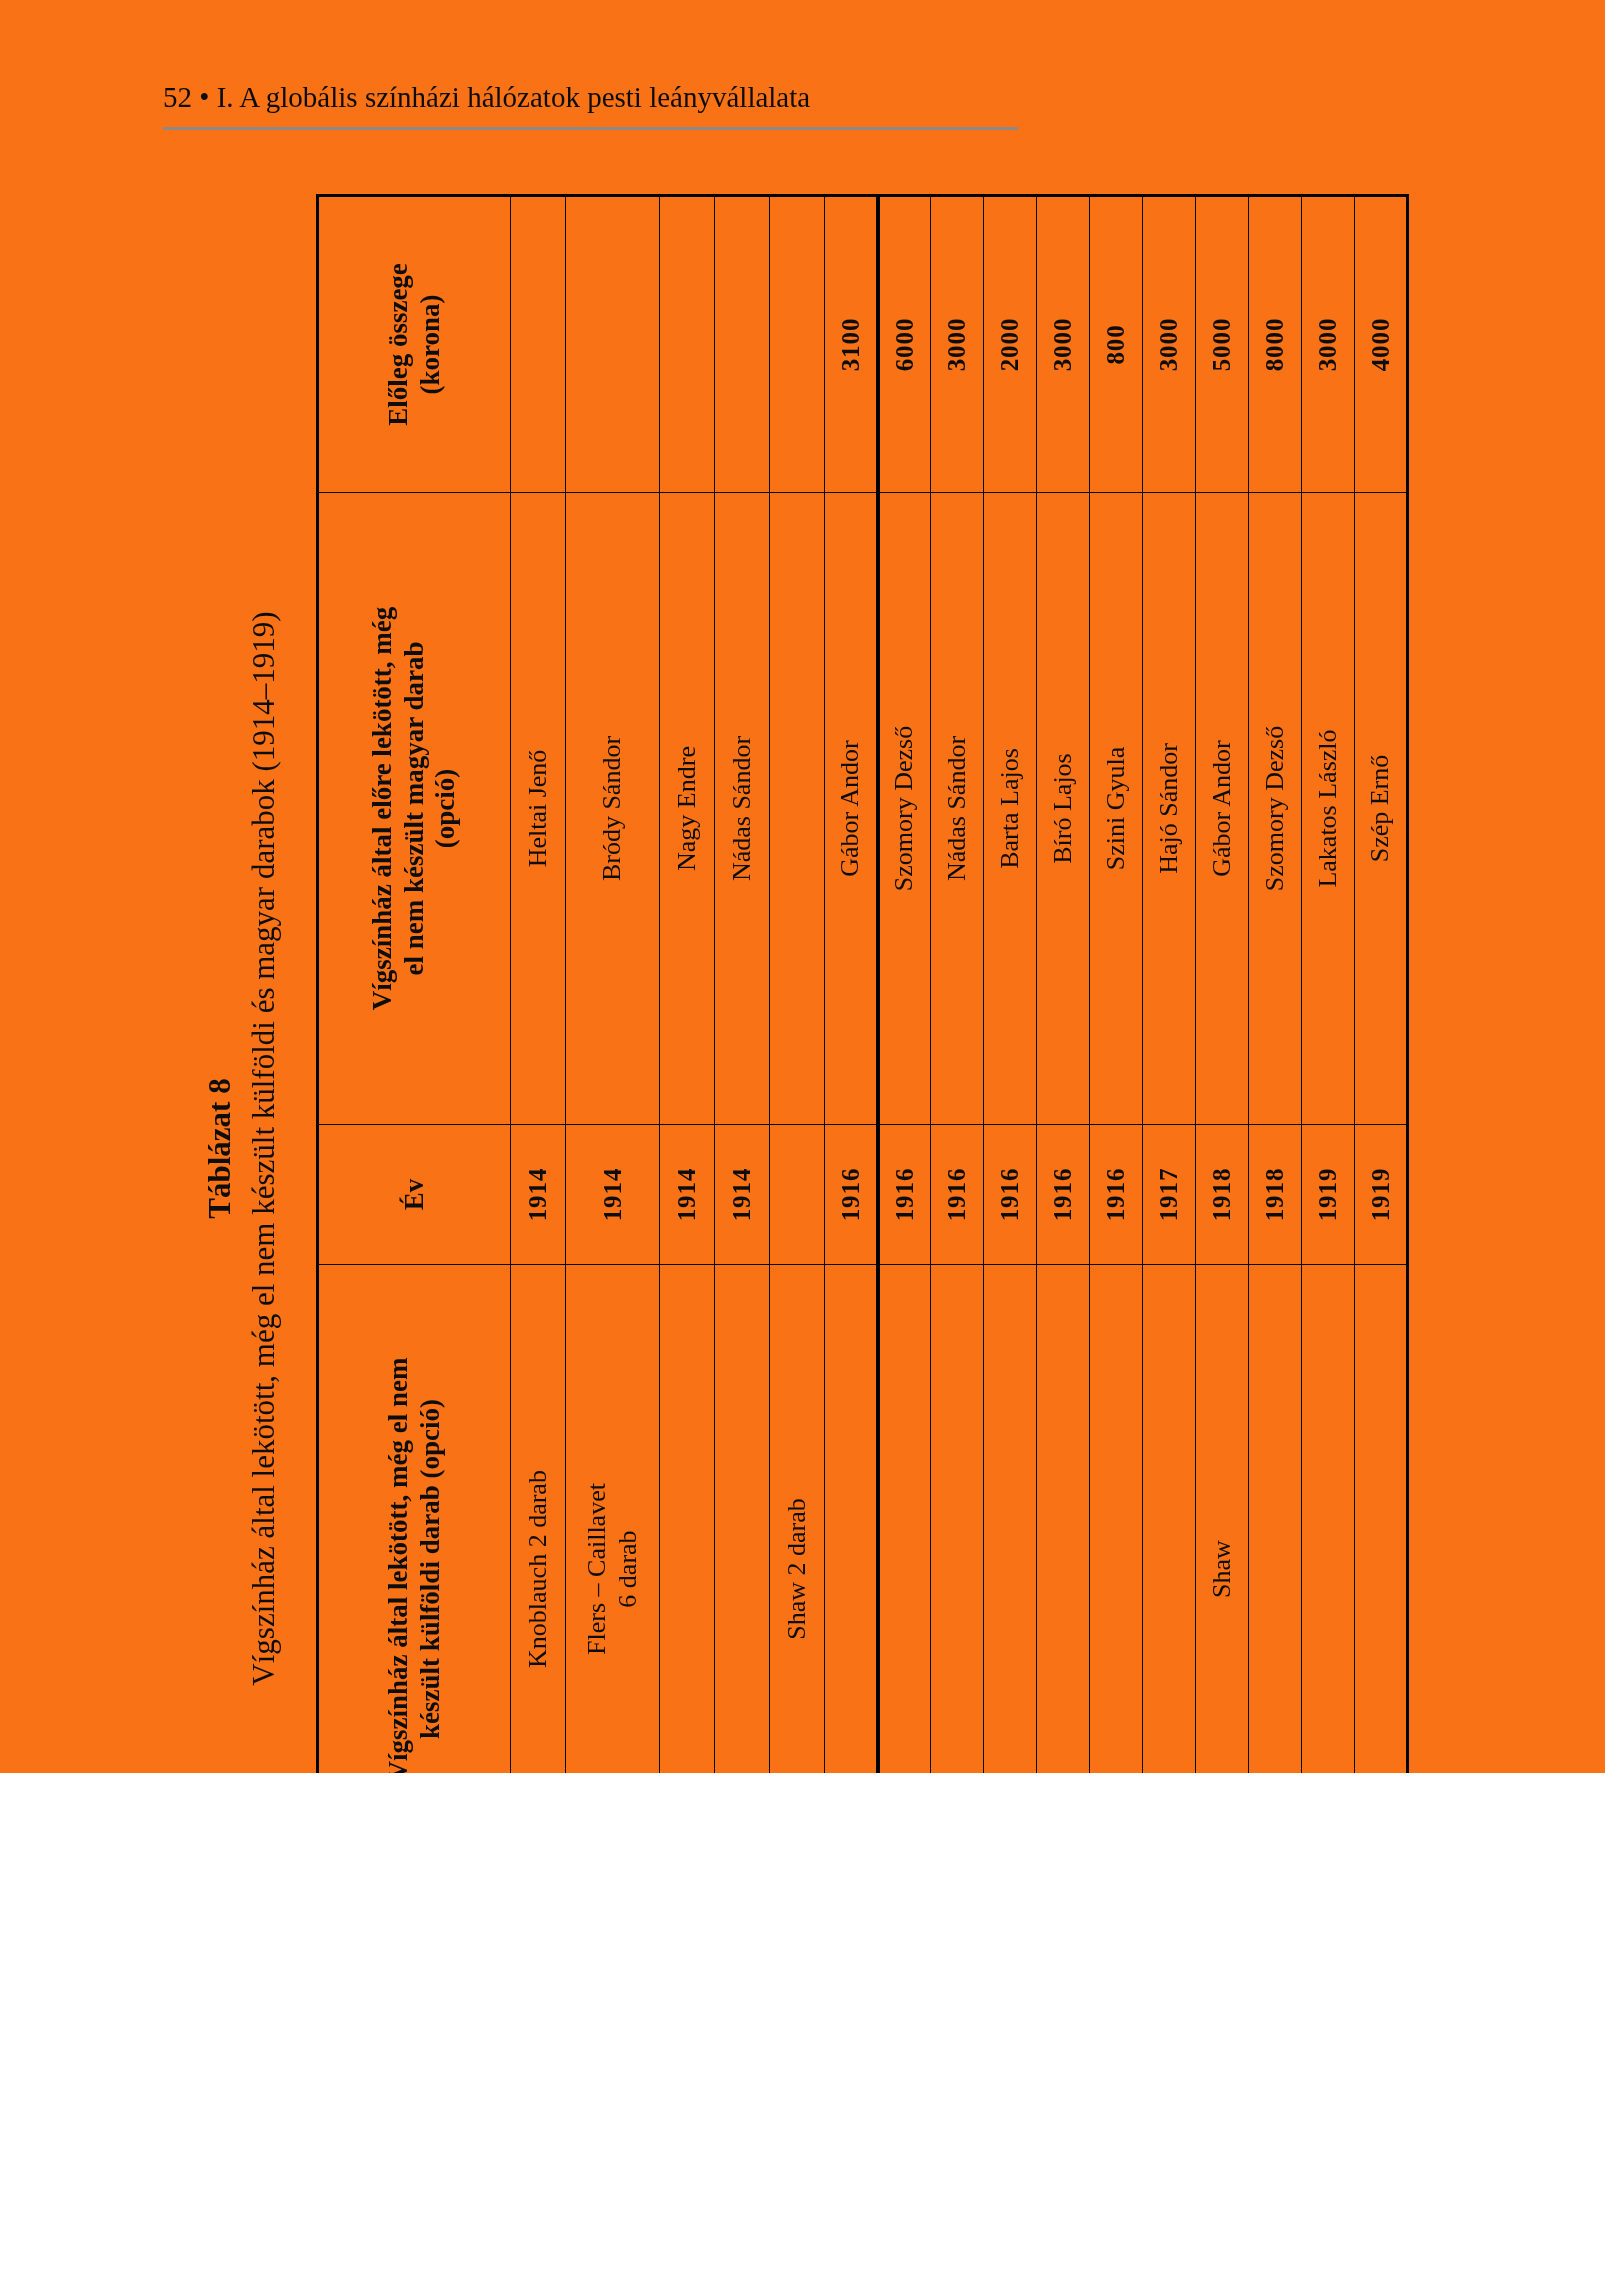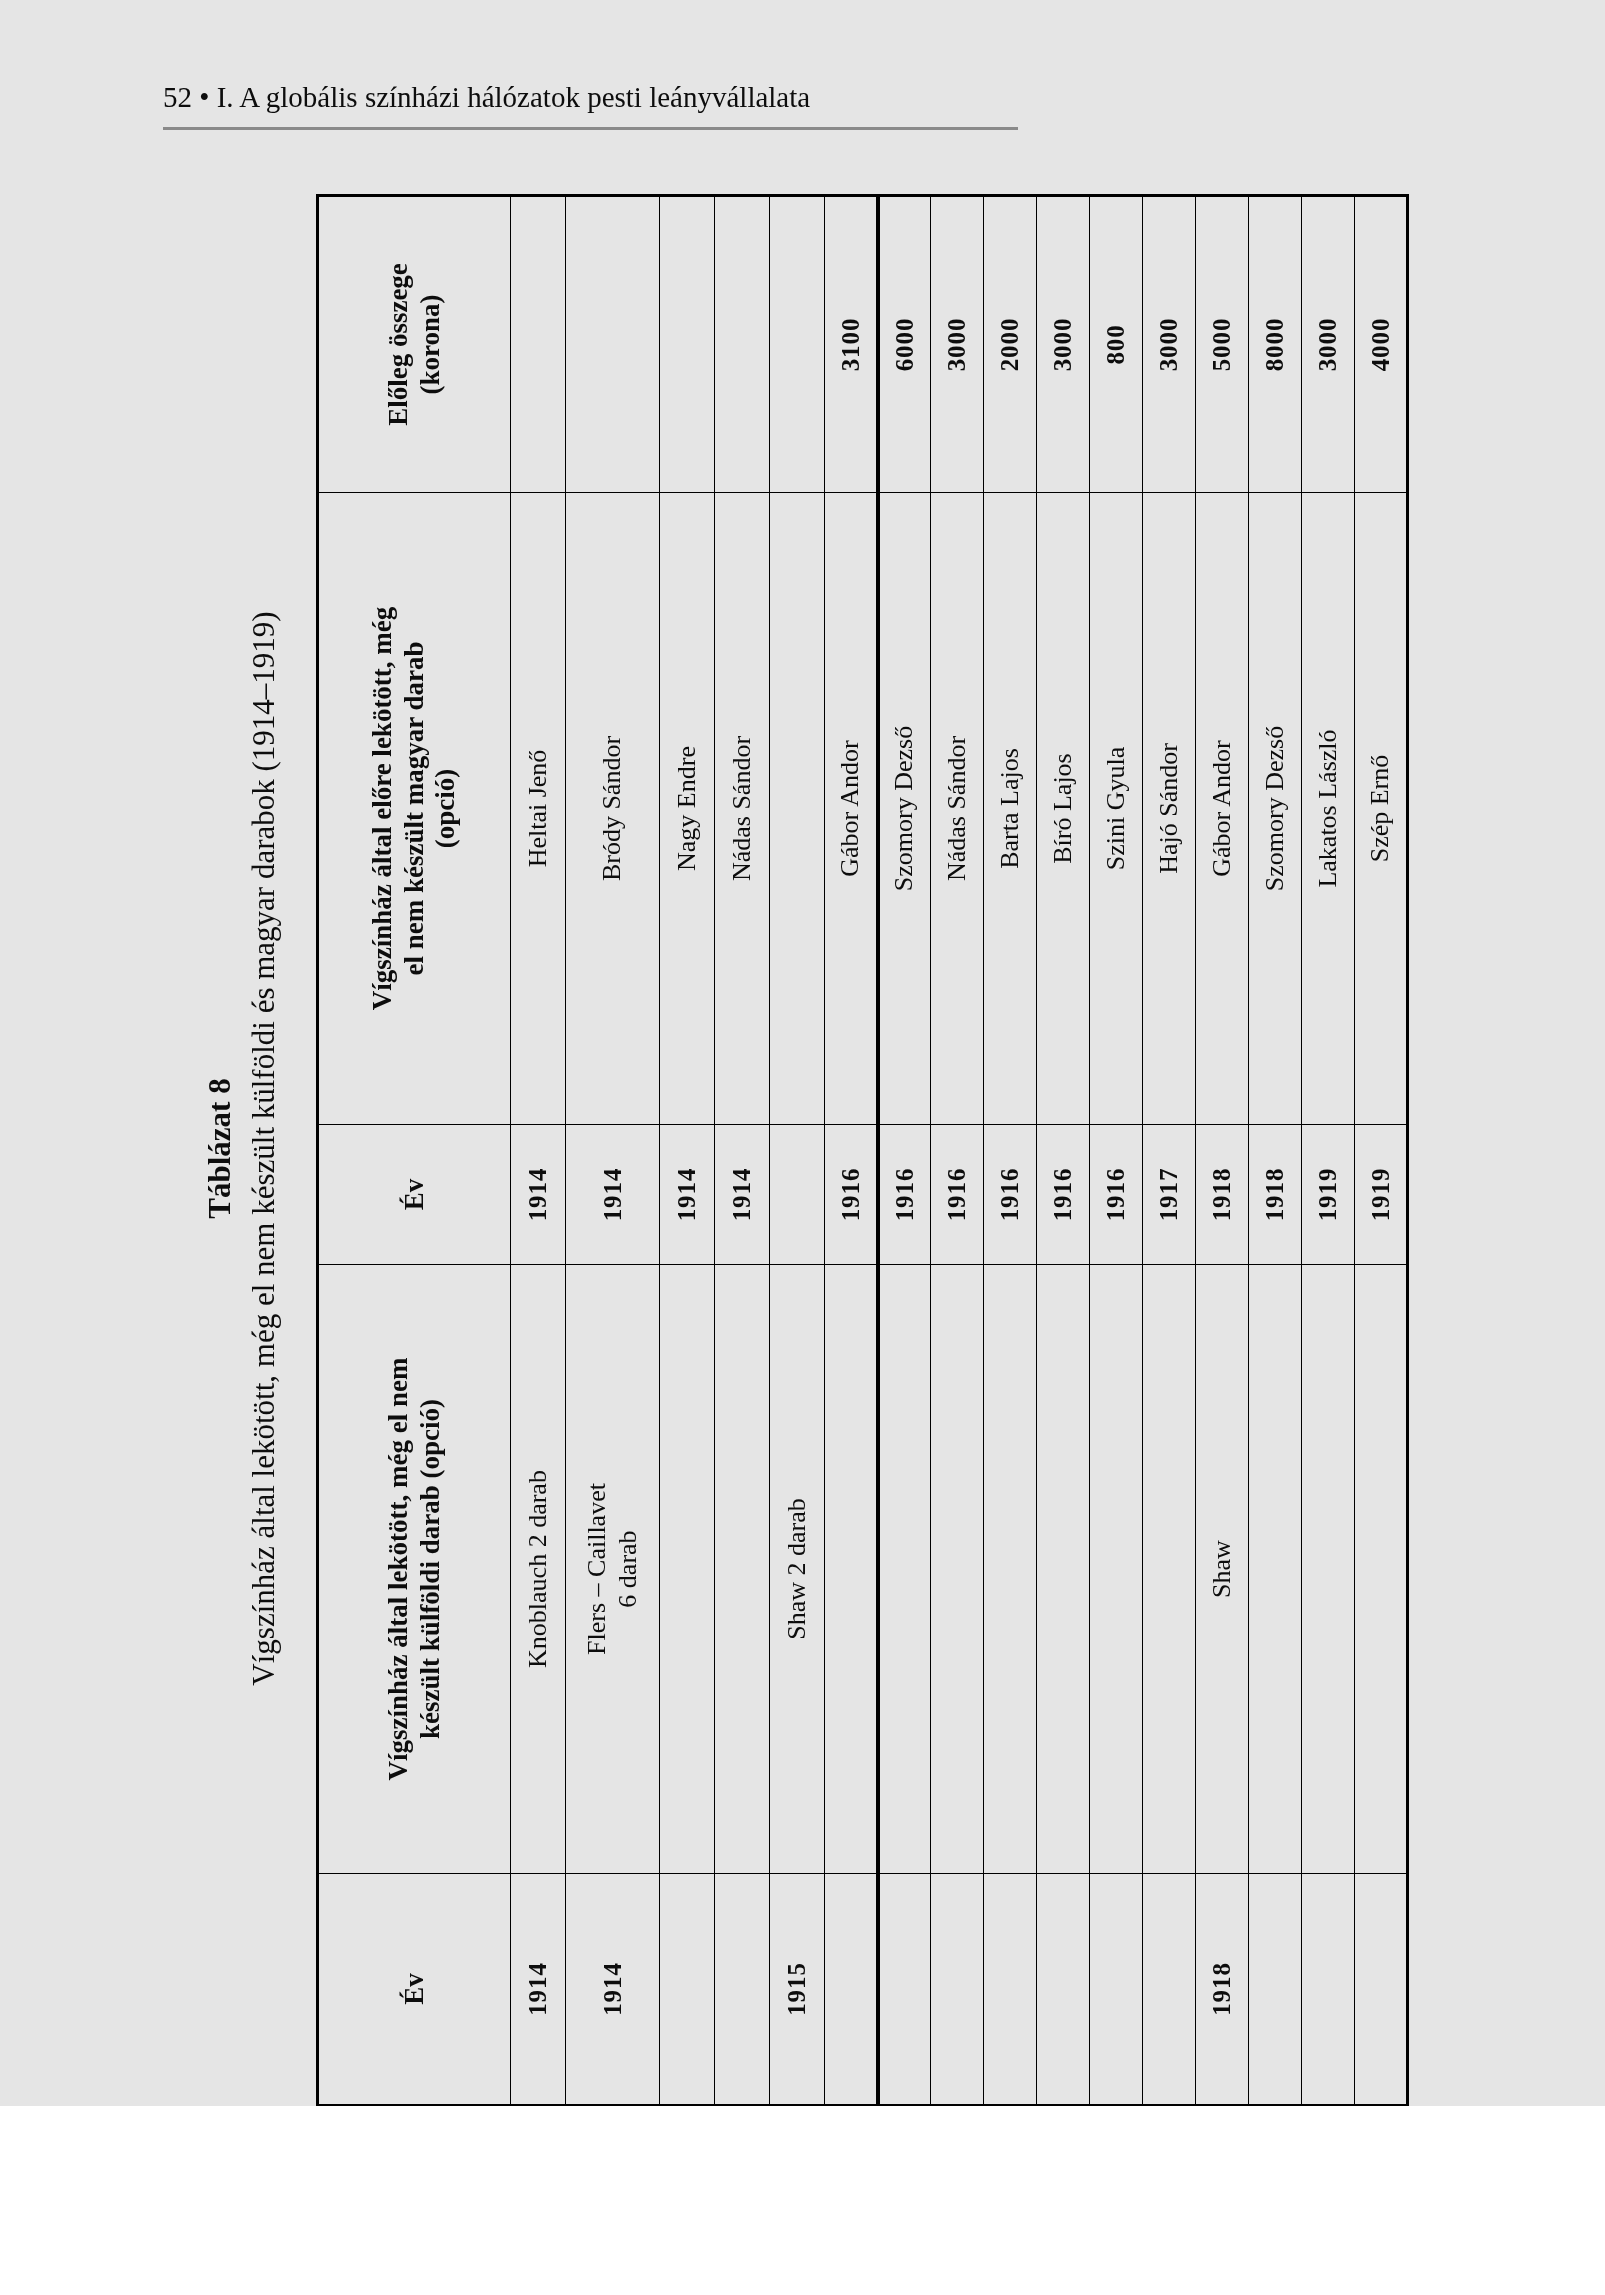--- a/index.html
+++ b/index.html
@@ -2,21 +2,21 @@
 <html style="font-size:13.8px"><head>
 <meta charset="utf-8">
 <style>
   html,body { margin:0; padding:0; }
   body {
     width:1605px; height:2295px;
     background:#ffffff;
     font-family:"Liberation Serif","DejaVu Serif",serif;
     color:#0d0d0d;
   }
-  .page { position:relative; width:1605px; height:2106px; overflow:hidden; background:#e5e5e5; }
+  .page { position:relative; width:1605px; height:1773px; overflow:hidden; background:#f97316; }
 
   
   .page-header {
     position:absolute; left:163px; top:81px; width:855px;
     font-size:29px; white-space:nowrap;
     padding-bottom:13px; border-bottom:3.4px solid #8a8a8a;
   }
 
   
   .rot { transform-origin:0 0; transform:rotate(-90deg) translateX(-100%); }

